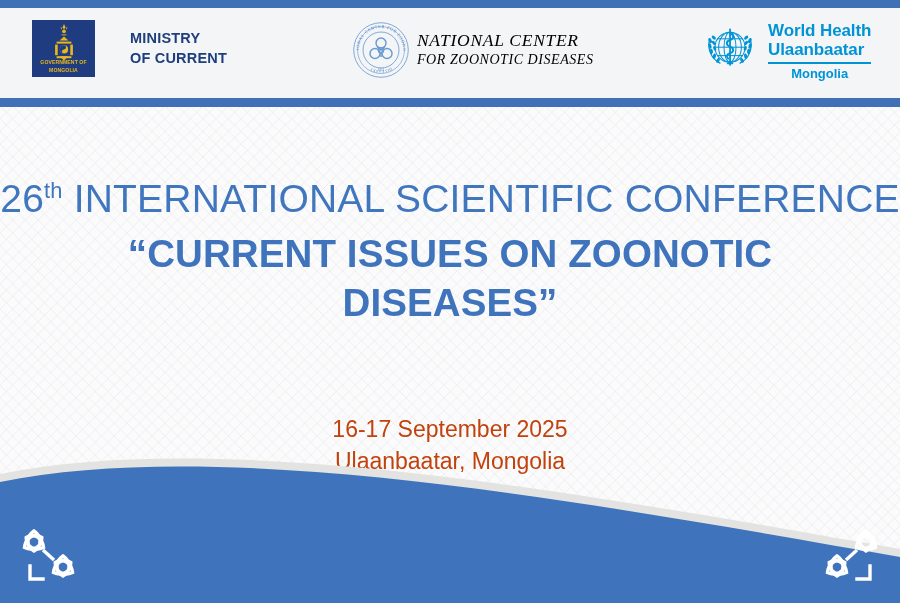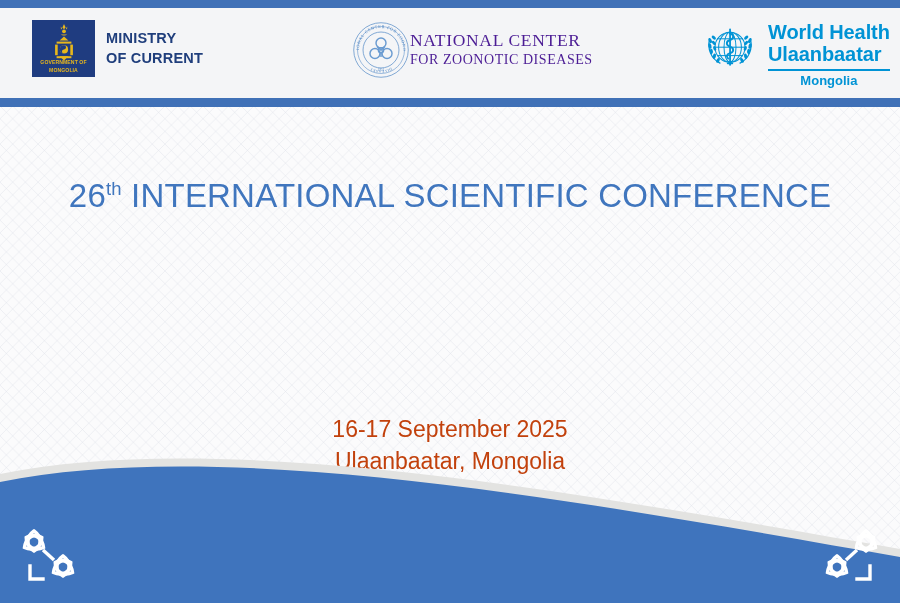--- a/index.html
+++ b/index.html
@@ -54,20 +54,21 @@
       repeating-linear-gradient(-45deg, rgba(225,228,235,.55) 0 1px, rgba(0,0,0,0) 1px 9px);
     background-size: 12.7px 12.7px, 12.7px 12.7px;
   }
 
   
   .logo-mongolia {
     position: absolute;
     left: 32px; top: 20px;
     display: flex;
     align-items: center;
+    gap: 24px;
   }
   .moh-emblem {
     width: 63px; height: 57px;
     background: #1F3C80;
     position: relative;
     flex: 0 0 auto;
   }
   .moh-emblem .soyombo { position: absolute; left: 50%; top: 3px; transform: translateX(-50%); }
   .moh-emblem .gov-line1,
   .moh-emblem .gov-line2 {
@@ -93,21 +94,21 @@
     white-space: nowrap;
   }
 
   .logo-nczd {
     position: absolute;
     left: 352px; top: 21px;
     display: flex;
     align-items: center;
   }
   .nczd-seal { width: 58px; height: 58px; flex: 0 0 auto; }
-  .nczd-text { color: #4c1d95; }
+  .nczd-text { margin-left: 7px; color: #000000; font-style: italic; }
   .nczd-text .l1 {
     font-family: "Liberation Serif", serif;
     font-size: 17.5px;
     letter-spacing: .7px;
     line-height: 1.1;
     white-space: nowrap;
   }
   .nczd-text .l2 {
     font-family: "Liberation Serif", serif;
     font-size: 14px;
@@ -122,21 +123,21 @@
     left: 700px; top: 19px;
     display: flex;
     align-items: flex-start;
   }
   .who-emblem { width: 60px; height: 60px; flex: 0 0 auto; }
   .who-text { margin-left: 8px; padding-top: 2px; }
   .who-text .wl1,
   .who-text .wl2 {
     color: #0093D5;
     font-weight: bold;
-    font-size: 20px;
+    font-size: 17px;
     line-height: 1.12;
     letter-spacing: -.1px;
     white-space: nowrap;
   }
   .who-rule {
     width: 100%; height: 2px;
     background: #0093D5;
     margin: 3px 0 3px 0;
   }
   .who-text .wl3 {
@@ -147,21 +148,21 @@
     line-height: 1.1;
   }
 
   
   .title-line1 {
     position: absolute;
     left: 0; top: 177px;
     width: 900px;
     text-align: center;
     color: #4076BE;
-    font-size: 33px;
+    font-size: 39px;
     font-weight: normal;
     letter-spacing: .2px;
     white-space: nowrap;
   }
   .title-line1 sup { font-size: .56em; vertical-align: super; }
 
   .title-main {
     position: absolute;
     left: 95px; top: 229px;
     width: 710px;
@@ -320,20 +321,21 @@
       <div class="wl3">Mongolia</div>
     </div>
   </div>
 
   <div class="header-divider"></div>
 
   <div class="body-area"></div>
 
   <div class="title-line1"><span>26</span><sup>th</sup><span> INTERNATIONAL SCIENTIFIC CONFERENCE</span></div>
 
+  <div class="title-main">“CURRENT ISSUES ON ZOONOTIC DISEASES”</div>
 
   <div class="meta">
     <div>16-17 September 2025</div>
     <div>Ulaanbaatar, Mongolia</div>
   </div>
 
   <div class="wave-wrap">
     <svg width="900" height="160" viewBox="0 0 900 160" preserveAspectRatio="none">
       <path d="M0,31 C230,-16 600,54 900,106 L900,160 L0,160 Z" fill="#E3E3E1"></path>
       <path d="M0,39 C230,-8 600,62 900,114 L900,160 L0,160 Z" fill="#3F74BD"></path>

